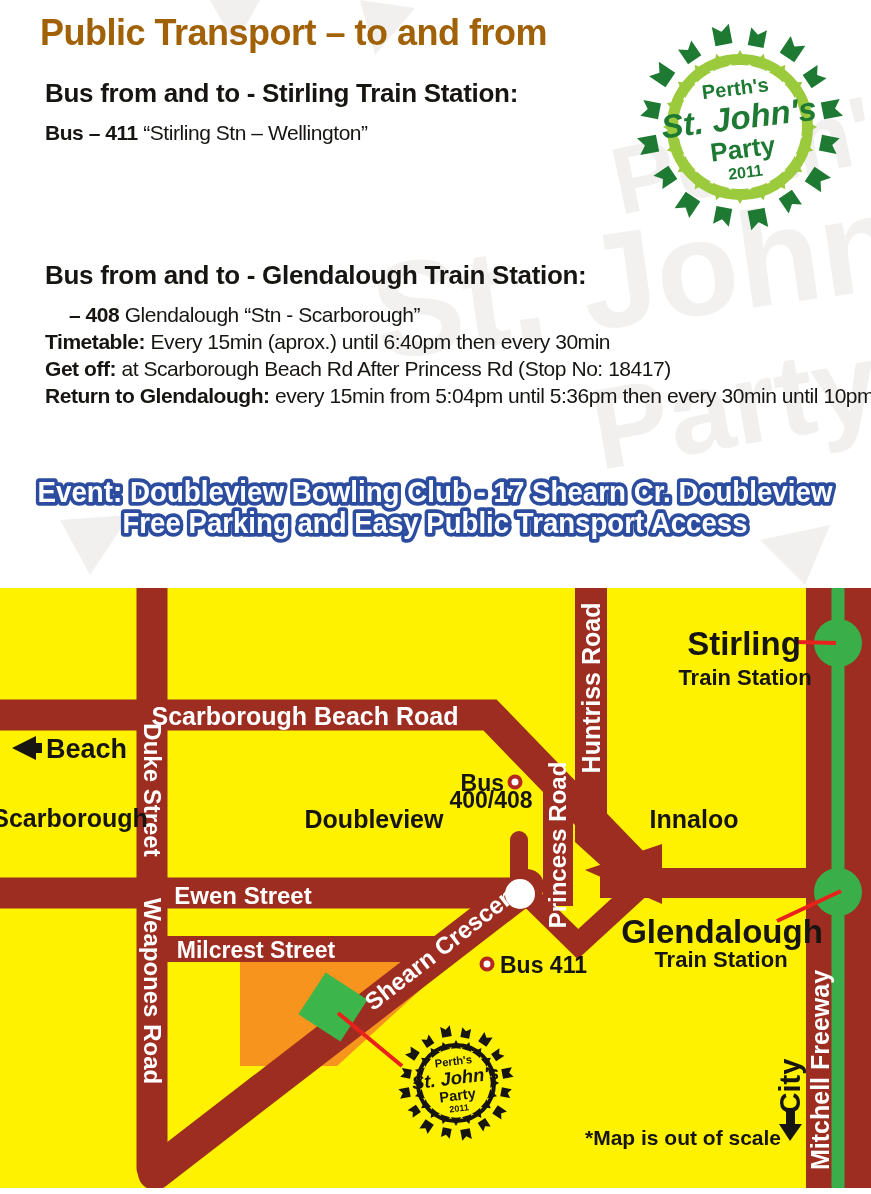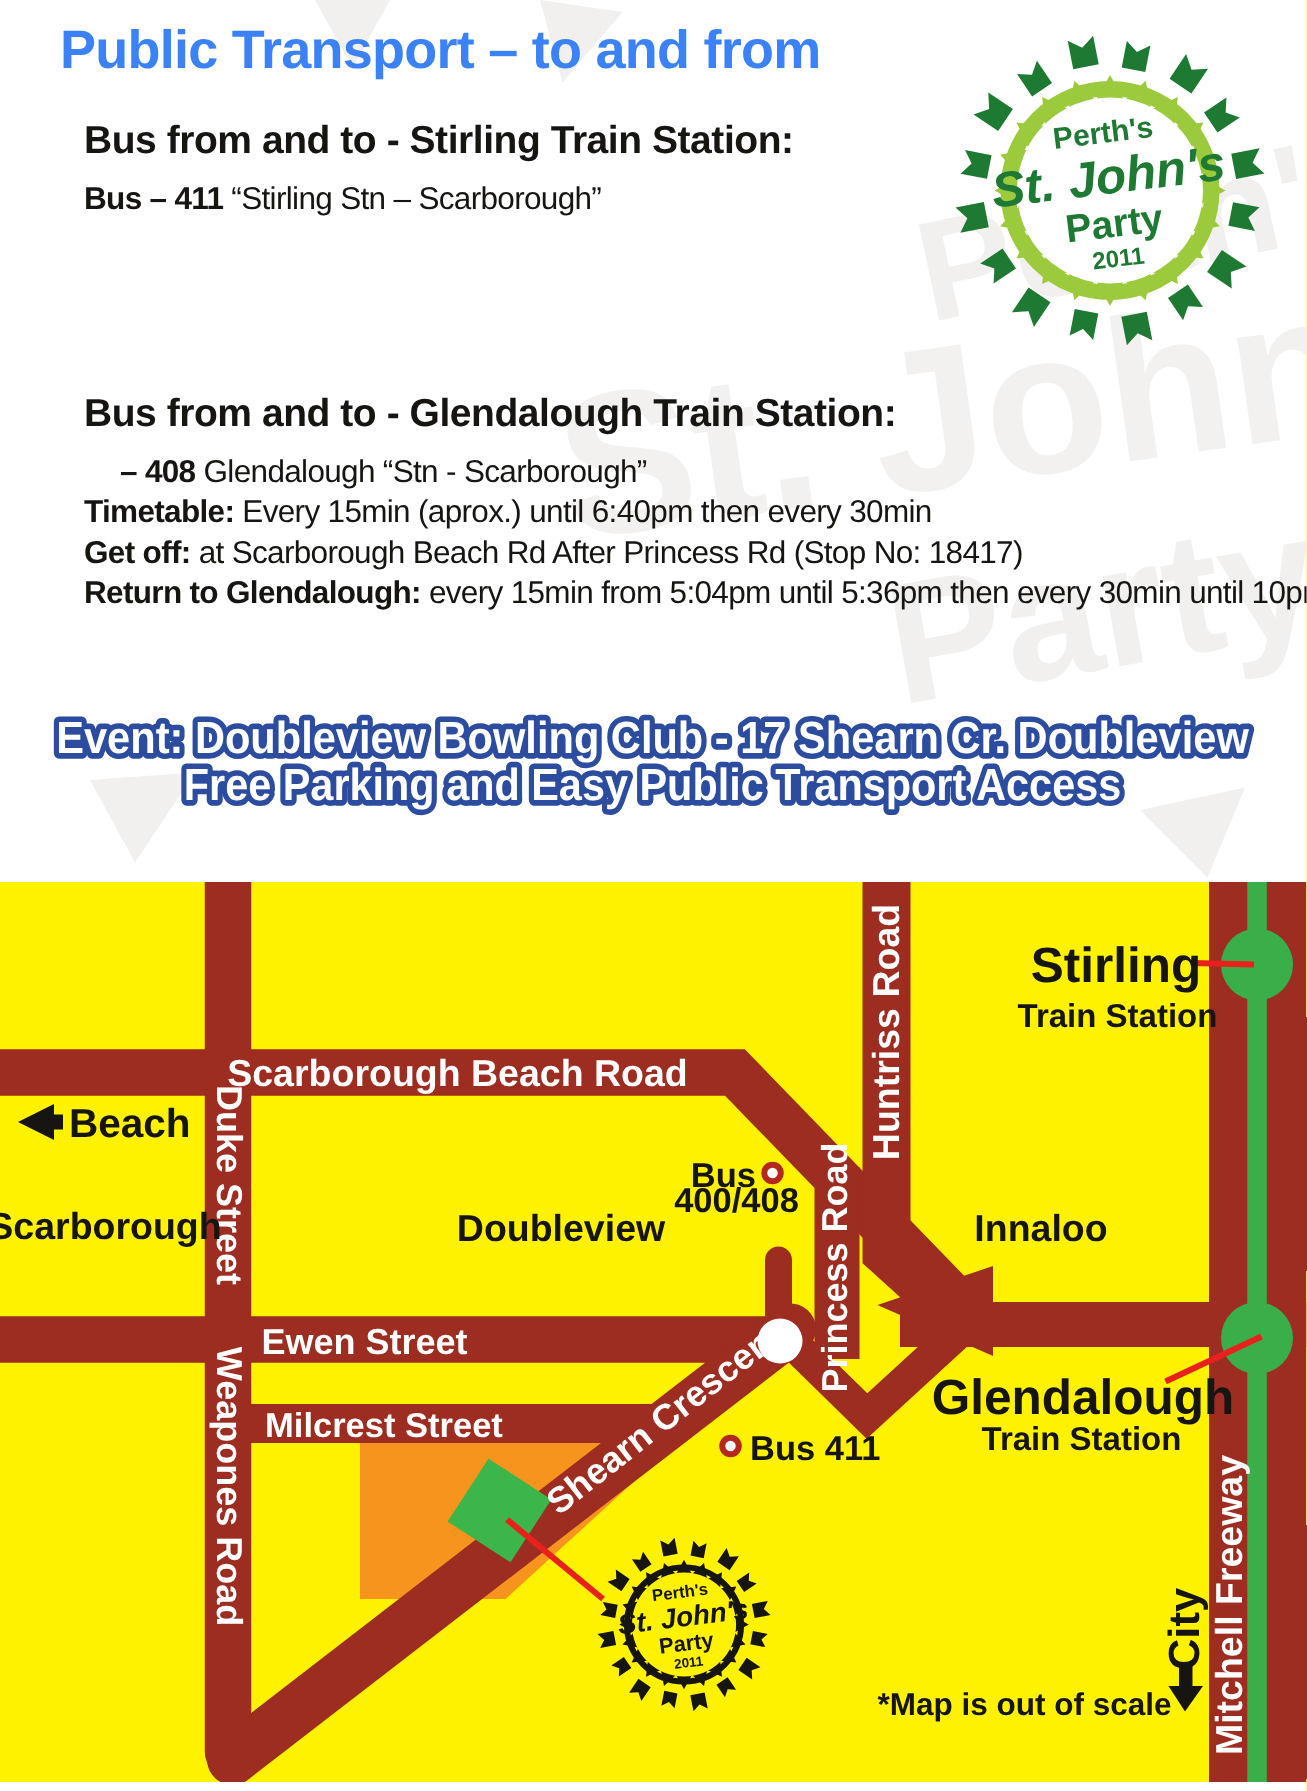--- a/index.html
+++ b/index.html
@@ -2,22 +2,22 @@
 <html><head>
 <meta charset="utf-8">
 <style>
   html,body{margin:0;padding:0;}
   body{width:871px;height:1194px;background:#ffffff;position:relative;overflow:hidden;
        font-family:"Liberation Sans",sans-serif;color:#161512;}
   .header{position:relative;width:871px;height:588px;background:#ffffff;}
   .watermark{position:absolute;left:0;top:0;z-index:0;}
   .content{position:relative;z-index:1;}
   .title{position:absolute;left:40px;top:12px;font-size:36px;font-weight:bold;
-         letter-spacing:-0.5px;color:#3b82f6;white-space:nowrap;margin:0;}
-  .section{position:absolute;left:56px;width:810px;}
+         letter-spacing:-0.5px;color:#a16207;white-space:nowrap;margin:0;}
+  .section{position:absolute;left:45px;width:810px;}
   .sec1{top:78px;}
   .sec2{top:260px;}
   .section h2{font-size:26px;font-weight:bold;margin:0 0 10px 0;letter-spacing:-0.3px;white-space:nowrap;}
   .tline{font-size:21px;line-height:27px;letter-spacing:-0.45px;white-space:nowrap;}
   .tline b{font-weight:bold;text-align:center;}
   .tline.indent{margin-left:24px;}
   .banner{position:absolute;left:0;top:460px;z-index:1;}
   .banner text{font-weight:bold;font-size:30px;fill:#ffffff;stroke:#2b4c9f;stroke-width:7.5px;
                stroke-linejoin:round;paint-order:stroke;font-family:"Liberation Sans",sans-serif;}
   .logo-svg{position:absolute;left:622px;top:10px;z-index:1;}
@@ -41,21 +41,21 @@
       <polygon points="760,540 830,525 805,585"></polygon>
       <polygon points="60,520 130,515 90,575"></polygon>
     </g>
   </svg>
 
   <div class="content">
     <h1 class="title">Public Transport – to and from</h1>
 
     <div class="section sec1">
       <h2>Bus from and to - Stirling Train Station:</h2>
-      <div class="tline"><b>Bus – 411</b><span> “Stirling Stn – Scarborough”</span></div>
+      <div class="tline"><b>Bus – 411</b><span> “Stirling Stn – Wellington”</span></div>
     </div>
 
     <div class="section sec2">
       <h2>Bus from and to - Glendalough Train Station:</h2>
       <div class="tline indent"><b>– 408</b><span> Glendalough “Stn - Scarborough”</span></div>
       <div class="tline"><b>Timetable:</b><span> Every 15min (aprox.) until 6:40pm then every 30min</span></div>
       <div class="tline"><b>Get off:</b><span> at Scarborough Beach Rd After Princess Rd (Stop No: 18417)</span></div>
       <div class="tline"><b>Return to Glendalough:</b><span> every 15min from 5:04pm until 5:36pm then every 30min until 10pm</span></div>
     </div>
   </div>

